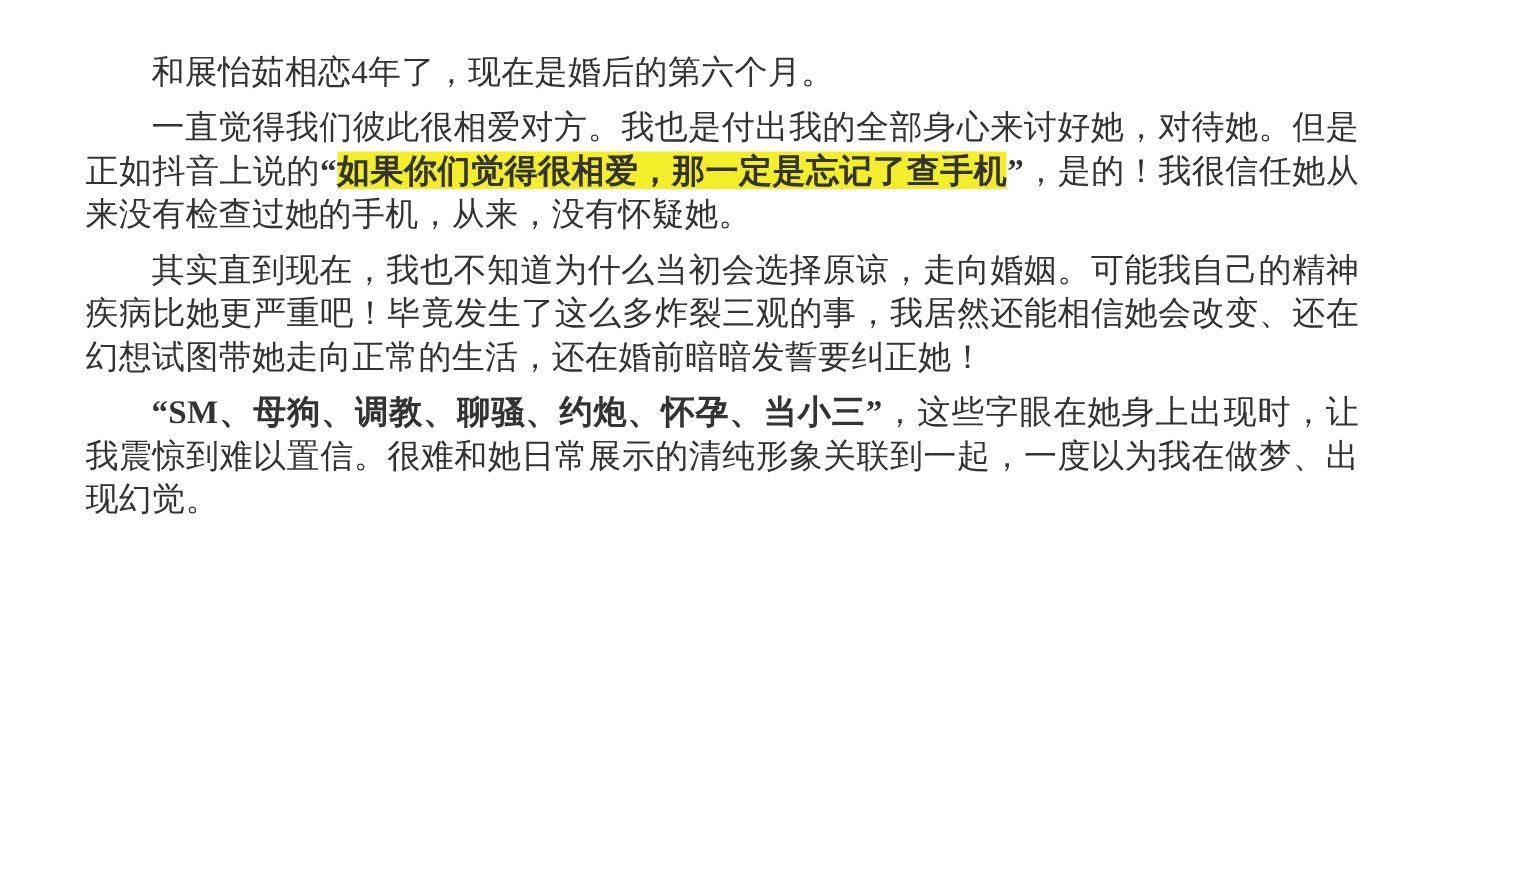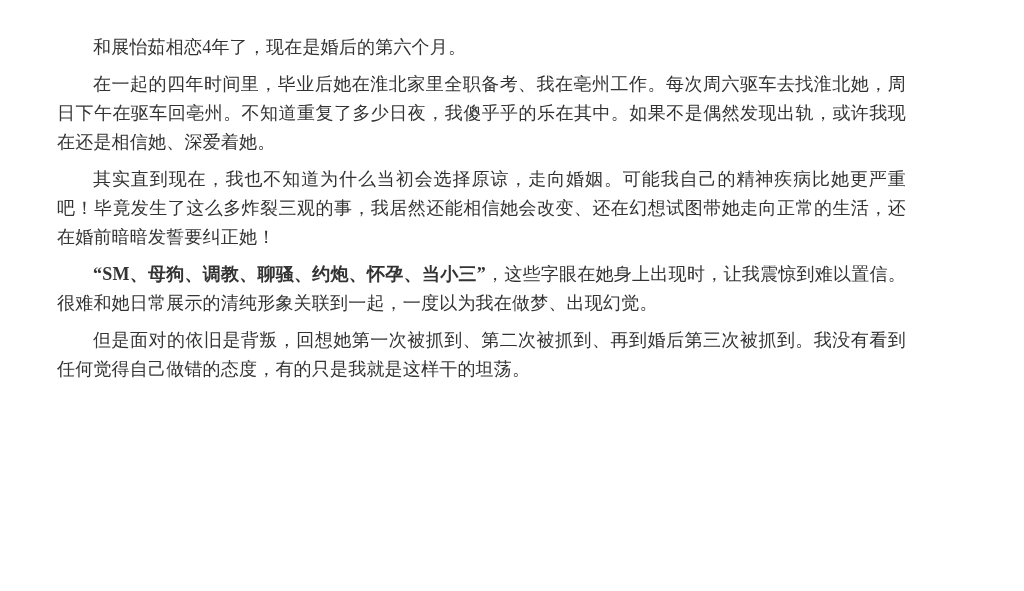--- a/index.html
+++ b/index.html
@@ -21,21 +21,21 @@
     width: 1024px;
     height: 591px;
     background: #ffffff;
   }
   .article {
     position: absolute;
     left: 57px;
     top: 33px;
     width: 849px;
     color: var(--fg, #333333);
-    font-size: 18px;
+    font-size: 22px;
     line-height: 29px;
     text-align: justify;
     text-justify: inter-ideograph;
     letter-spacing: 0.2px;
   }
   .article p {
     margin: 0 0 8px 0;
     text-indent: 2em;
   }
   .article p:last-child {
@@ -51,31 +51,28 @@
 </head>
 <body style="background: rgb(255, 255, 255);">
 
 <div class="page">
   <div class="article">
 
     <p>
       <span>和展怡茹相恋4年了，现在是婚后的第六个月。</span>
     </p>
 
+    <p>
+      <span>一直觉得我们彼此很相爱对方。我也是付出我的全部身心来讨好她，对待她。但是正如抖音上说的</span><span class="bold">“</span><span class="bold hl">如果你们觉得很相爱，那一定是忘记了查手机</span><span class="bold">”</span><span>，是的！我很信任她从来没有检查过她的手机，从来，没有怀疑她。</span>
+    </p>
 
-    <p>
-      <span>在一起的四年时间里，毕业后她在淮北家里全职备考、我在亳州工作。每次周六驱车去找淮北她，周日下午在驱车回亳州。不知道重复了多少日夜，我傻乎乎的乐在其中。如果不是偶然发现出轨，或许我现在还是相信她、深爱着她。</span>
-    </p>
 
     <p>
       <span>其实直到现在，我也不知道为什么当初会选择原谅，走向婚姻。可能我自己的精神疾病比她更严重吧！毕竟发生了这么多炸裂三观的事，我居然还能相信她会改变、还在幻想试图带她走向正常的生活，还在婚前暗暗发誓要纠正她！</span>
     </p>
 
     <p>
       <span class="bold">“SM、母狗、调教、聊骚、约炮、怀孕、当小三”</span><span>，这些字眼在她身上出现时，让我震惊到难以置信。很难和她日常展示的清纯形象关联到一起，一度以为我在做梦、出现幻觉。</span>
     </p>
 
-    <p>
-      <span>但是面对的依旧是背叛，回想她第一次被抓到、第二次被抓到、再到婚后第三次被抓到。我没有看到任何觉得自己做错的态度，有的只是我就是这样干的坦荡。</span>
-    </p>
 
   </div>
 </div>
 
 </body></html>

